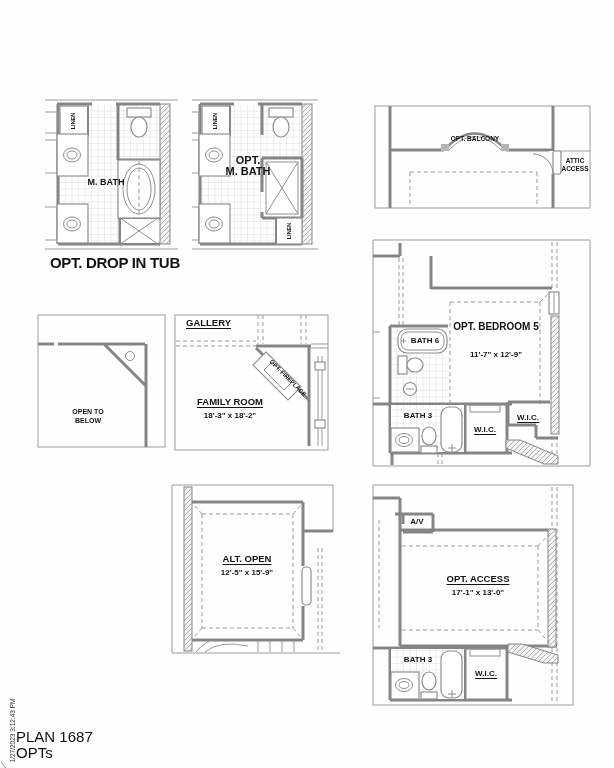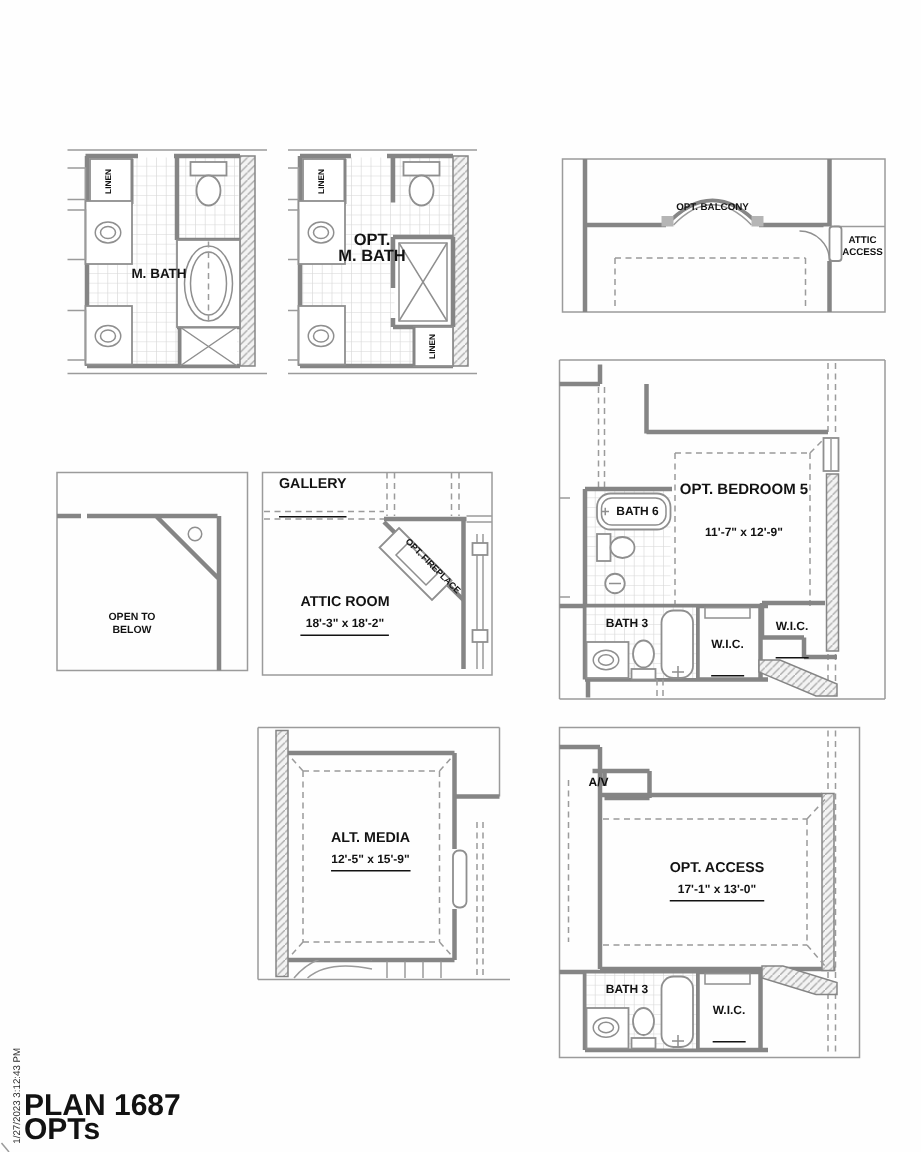--- a/index.html
+++ b/index.html
@@ -13,23 +13,23 @@
   .f{stroke:#8f8f8f;stroke-width:1.2;fill:#fff;}
   .fn{stroke:#8f8f8f;stroke-width:1;fill:none;}
   .wh{fill:#fff;stroke:none;}
   .hatch{fill:url(#hatch);stroke:#858585;stroke-width:1;}
   .tile{fill:url(#tile);stroke:none;}
   .lbl{position:absolute;font-weight:bold;white-space:nowrap;transform:translateX(-50%);}
   .lbl-l{position:absolute;font-weight:bold;white-space:nowrap;}
   .lbl-v{position:absolute;font-weight:bold;white-space:nowrap;font-size:5.5px;
          transform:translate(-50%,-50%) rotate(-90deg);}
   .two{text-align:center;}
-  .u{border-bottom:1.2px solid #121212;padding-bottom:16px;}
+  .u{border-bottom:1.2px solid #121212;padding-bottom:0px;}
   .rot45{transform:translate(-50%,-50%) rotate(45deg);}
-  #plan-title{position:absolute;left:16px;top:729px;font-weight:bold;font-size:20px;line-height:16px;}
+  #plan-title{position:absolute;left:16px;top:729px;font-weight:normal;font-size:15px;line-height:16px;}
   #timestamp{position:absolute;left:-25px;top:727px;width:74px;font-size:6.5px;font-weight:normal;
              text-align:center;transform:rotate(-90deg);color:#2a2a2a;}
 </style>
 </head>
 <body>
 
 <div id="sheet">
 
 <svg width="614" height="768" viewBox="0 0 614 768">
   <defs>
@@ -250,55 +250,56 @@
     </g>
     <rect class="fn" x="470" y="649" width="30" height="7"></rect>
     <polygon class="hatch" points="508,644 522,644 558,655 558,663 544,663 508,652"></polygon>
   </g>
 
   <path class="t" d="M1 762 L6 768"></path>
 </svg>
 
 <div class="lbl" style="left:106px;top:177px;font-size:9px">M. BATH</div>
 <div class="lbl-v" style="left:73px;top:121px">LINEN</div>
+<div class="lbl-l" style="left:50px;top:254px;font-size:15px;letter-spacing:-0.3px">OPT. DROP IN TUB</div>
 
 <div class="lbl two" style="left:248px;top:155px;font-size:11px;line-height:11px">
   <div>OPT.</div>
   <div>M. BATH</div>
 </div>
 <div class="lbl-v" style="left:215px;top:121px">LINEN</div>
 <div class="lbl-v" style="left:289px;top:231px">LINEN</div>
 
 <div class="lbl" style="left:475px;top:135px;font-size:6.5px">OPT. BALCONY</div>
 <div class="lbl two" style="left:575px;top:157px;font-size:6.5px;line-height:8px">
   <div>ATTIC</div>
   <div>ACCESS</div>
 </div>
 
 <div class="lbl two" style="left:88px;top:407px;font-size:7px;line-height:9px">
   <div>OPEN TO</div>
   <div>BELOW</div>
 </div>
 
 <div class="lbl-l u" style="left:186px;top:317px;font-size:9.5px">GALLERY</div>
-<div class="lbl u" style="left:230px;top:396px;font-size:9.5px">ATTIC ROOM</div>
+<div class="lbl u" style="left:230px;top:396px;font-size:9.5px">FAMILY ROOM</div>
 <div class="lbl" style="left:230px;top:411px;font-size:8px">18'-3" x 18'-2"</div>
 <div class="lbl rot45" style="left:288px;top:378px;font-size:6px">OPT. FIREPLACE</div>
 
 <div class="lbl" style="left:425px;top:336px;font-size:8px">BATH 6</div>
 <div class="lbl" style="left:496px;top:321px;font-size:10px">OPT. BEDROOM 5</div>
 <div class="lbl" style="left:496px;top:350px;font-size:8px">11'-7" x 12'-9"</div>
 <div class="lbl" style="left:418px;top:411px;font-size:8px">BATH 3</div>
 <div class="lbl u" style="left:485px;top:425px;font-size:8px">W.I.C.</div>
 <div class="lbl u" style="left:528px;top:413px;font-size:8px">W.I.C.</div>
 
-<div class="lbl u" style="left:247px;top:553px;font-size:9.5px">ALT. MEDIA</div>
+<div class="lbl u" style="left:247px;top:553px;font-size:9.5px">ALT. OPEN</div>
 <div class="lbl" style="left:247px;top:568px;font-size:8px">12'-5" x 15'-9"</div>
 
-<div class="lbl" style="left:399px;top:517px;font-size:8px">A/V</div>
+<div class="lbl" style="left:417px;top:517px;font-size:8px">A/V</div>
 <div class="lbl u" style="left:478px;top:573px;font-size:9.5px">OPT. ACCESS</div>
 <div class="lbl" style="left:478px;top:588px;font-size:8px">17'-1" x 13'-0"</div>
 <div class="lbl" style="left:418px;top:655px;font-size:8px">BATH 3</div>
 <div class="lbl u" style="left:486px;top:669px;font-size:8px">W.I.C.</div>
 
 <div id="plan-title">
   <div>PLAN 1687</div>
   <div>OPTs</div>
 </div>
 <div id="timestamp">1/27/2023 3:12:43 PM</div>

